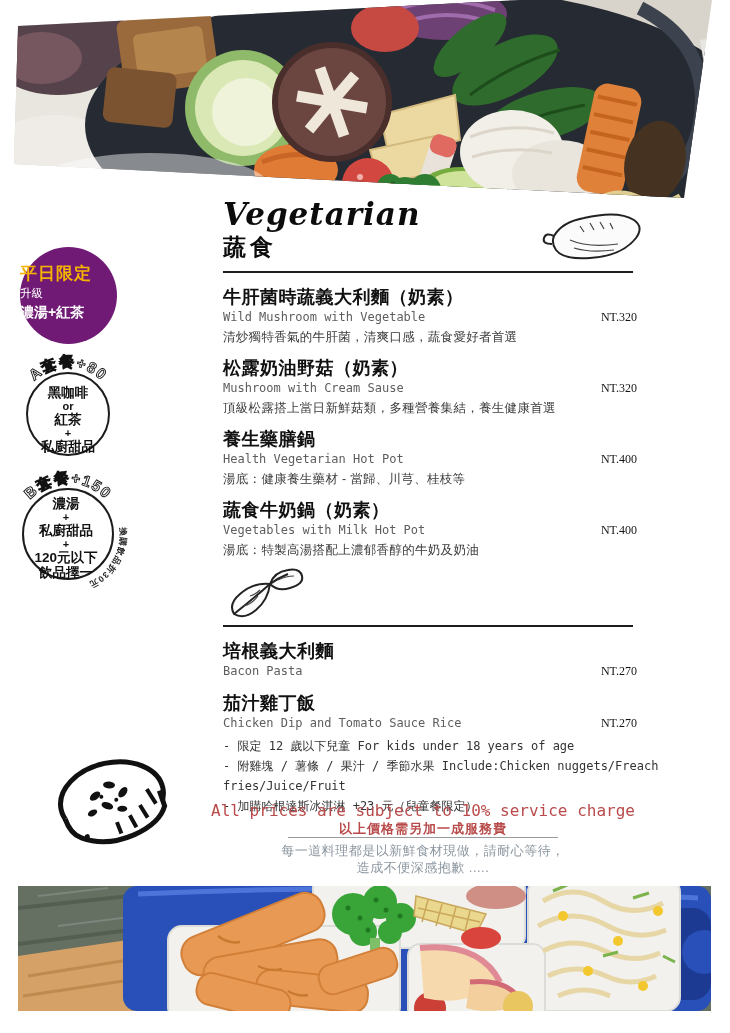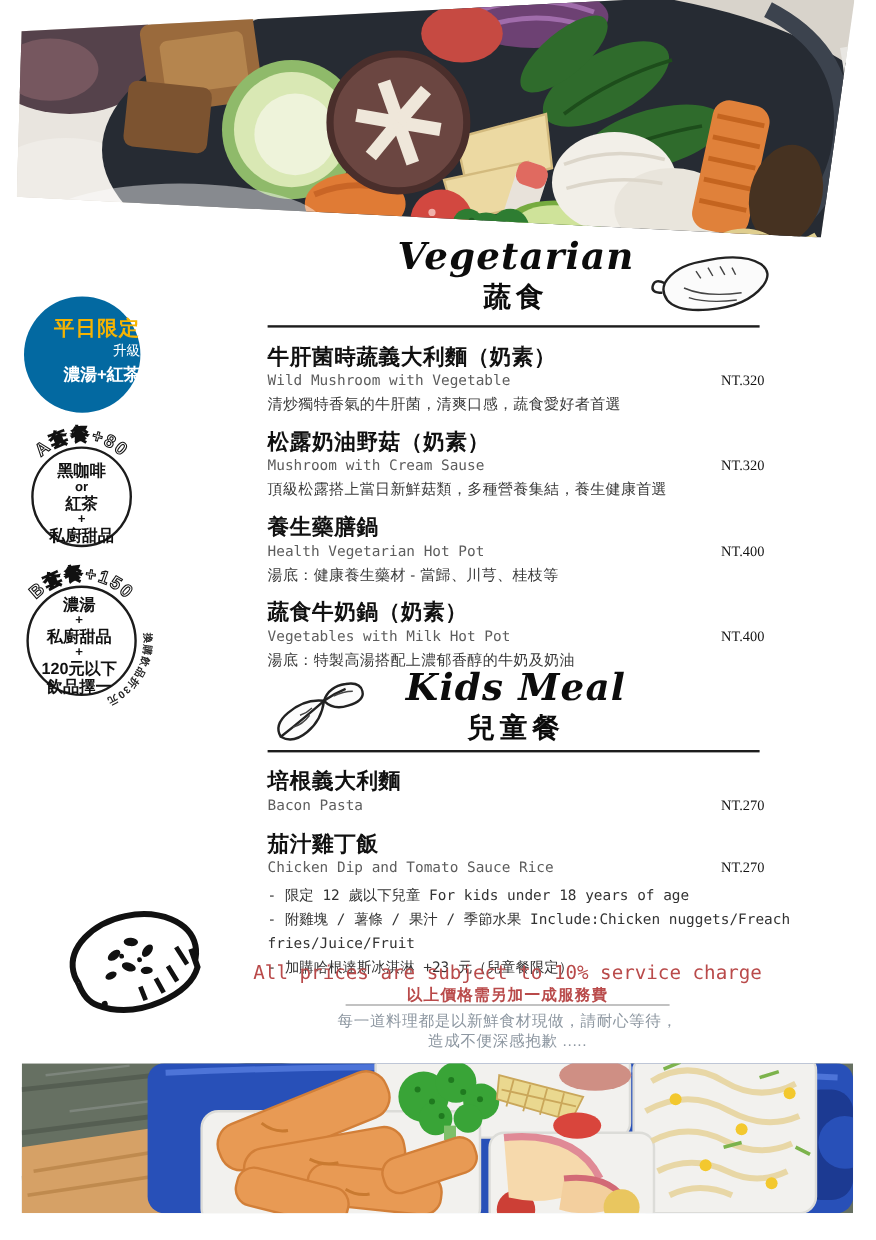--- a/index.html
+++ b/index.html
@@ -5,35 +5,35 @@
   html,body{margin:0;padding:0;background:#fff;}
   .page{position:relative;width:730px;height:1033px;background:#ffffff;overflow:hidden;
         font-family:"Liberation Sans","DejaVu Sans",sans-serif;color:#151515;}
   
   .photo-top{position:absolute;left:0;top:0;width:730px;height:212px;
      clip-path:polygon(18px 26px,520px 0px,712px 0px,684px 198px,14px 164px);}
   .photo-top svg{display:block;}
   .photo-bottom{position:absolute;left:18px;top:886px;width:693px;height:125px;overflow:hidden;}
   
   .badge-red{position:absolute;left:20px;top:247px;width:97px;height:97px;border-radius:50%;
-     background:#0369a1;text-align:right;box-sizing:border-box;padding-top:17px;}
+     background:#701a75;text-align:left;box-sizing:border-box;padding-top:17px;}
   .badge-red .l1{font-size:17px;font-weight:700;color:#f5b301;letter-spacing:1px;line-height:20px;}
   .badge-red .l2{font-size:11.5px;color:#fff;line-height:15px;margin-top:2px;}
   .badge-red .l3{font-size:14px;font-weight:700;color:#fff;line-height:18px;margin-top:2px;}
   .badge-ring{position:absolute;}
   .badge-ring svg{position:absolute;left:0;top:0;}
   .ring-lines{position:absolute;left:0;right:0;text-align:center;}
   .ring-lines .big{font-size:13.5px;font-weight:700;line-height:15px;color:#111;}
   .ring-lines .small{font-size:11px;font-weight:700;line-height:12px;color:#111;}
   .arc-text{font-family:"Liberation Sans","DejaVu Sans",sans-serif;font-weight:700;
      fill:#ffffff;stroke:#111;stroke-width:0.9px;letter-spacing:1.5px;}
   .arc-side{font-family:"Liberation Sans","DejaVu Sans",sans-serif;font-weight:700;
      fill:#222;letter-spacing:1px;}
   
-  .section-head{position:absolute;left:223px;width:414px;text-align:center;}
+  .section-head{position:absolute;left:223px;width:414px;}
   .script-title{font-family:"DejaVu Serif","Liberation Serif",serif;font-style:italic;
      font-weight:700;font-size:31px;line-height:34px;color:#0c0c0c;letter-spacing:1px;}
   .zh-title{font-size:23px;font-weight:700;letter-spacing:4px;color:#0c0c0c;line-height:28px;margin-top:2px;}
   .rule{position:absolute;left:223px;width:410px;height:2px;background:#1d1d1d;}
   .deco{position:absolute;}
   
   .menu-list{position:absolute;left:223px;width:414px;}
   .menu-item{margin-bottom:12px;}
   .item-name{font-size:18px;font-weight:700;color:#111;line-height:23px;letter-spacing:0.5px;}
   .item-sub{display:flex;justify-content:space-between;align-items:center;margin-top:1px;}
@@ -230,24 +230,20 @@
     </div>
   </div>
 
   <div class="deco" style="left:226px;top:566px;">
     <svg width="80" height="58" viewBox="0 0 80 58">
       <path d="M8,48 q-6,-10 6,-20 q14,-12 30,-10 q-2,16 -14,26 q-12,10 -22,4 z" fill="#fcfcfc" stroke="#222" stroke-width="2"></path>
       <path d="M44,18 q4,-12 18,-14 q12,-2 14,6 q2,8 -12,12 q-12,4 -20,-4 z" fill="#fcfcfc" stroke="#222" stroke-width="2"></path>
       <path d="M8,48 q20,-16 36,-30 q8,-6 18,-10" fill="none" stroke="#222" stroke-width="2"></path>
       <path d="M18,40 q8,-2 14,-10 M24,30 q6,-2 10,-6 M52,14 q8,-4 16,-4" stroke="#444" stroke-width="1.2" fill="none"></path>
     </svg>
-  </div>
-  <div class="section-head" style="top:556px;">
-    <div class="script-title">Kids Meal</div>
-    <div class="zh-title">兒童餐</div>
   </div>
   <div class="rule" style="top:625px;"></div>
 
   <div class="menu-list" style="top:640px;">
     <div class="menu-item kids-item">
       <div class="item-name">培根義大利麵</div>
       <div class="item-sub">
         <span class="item-en">Bacon Pasta</span>
         <span class="item-price">NT.270</span>
       </div>

